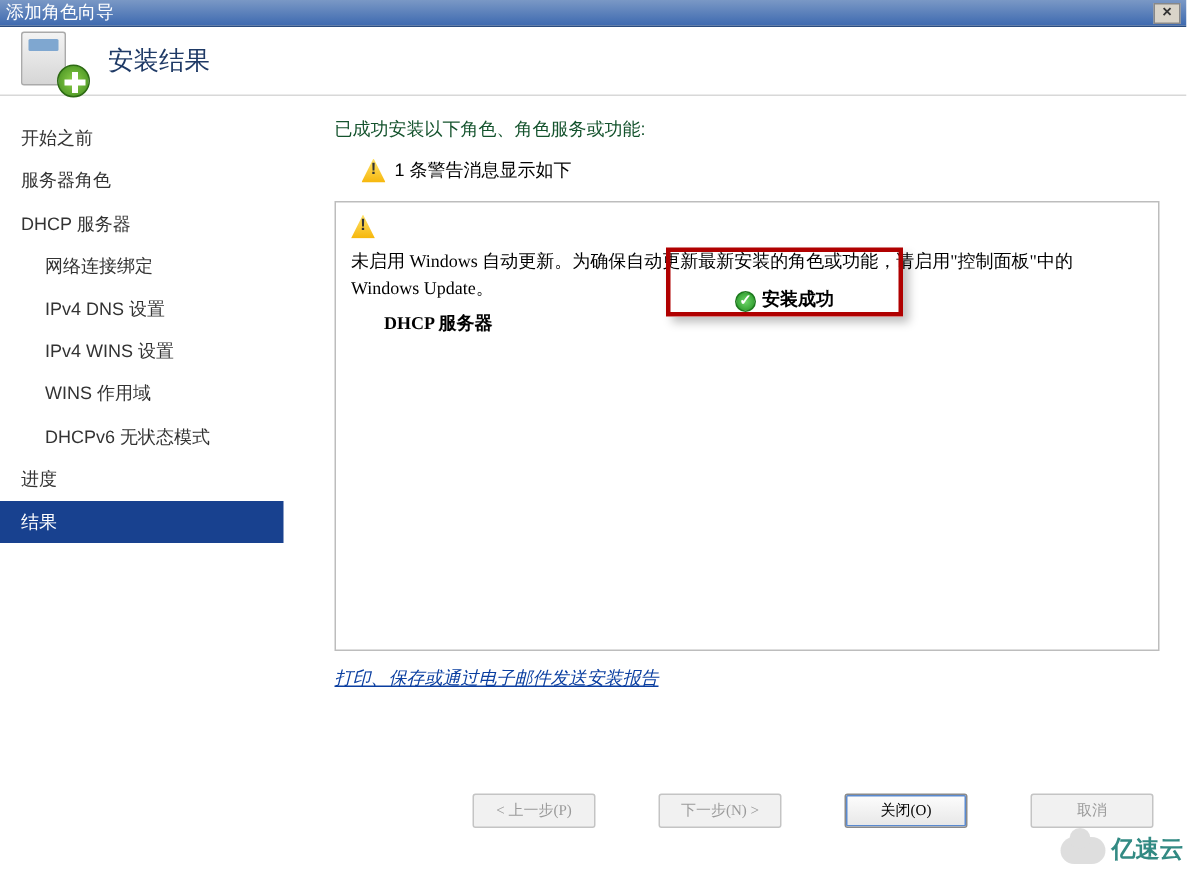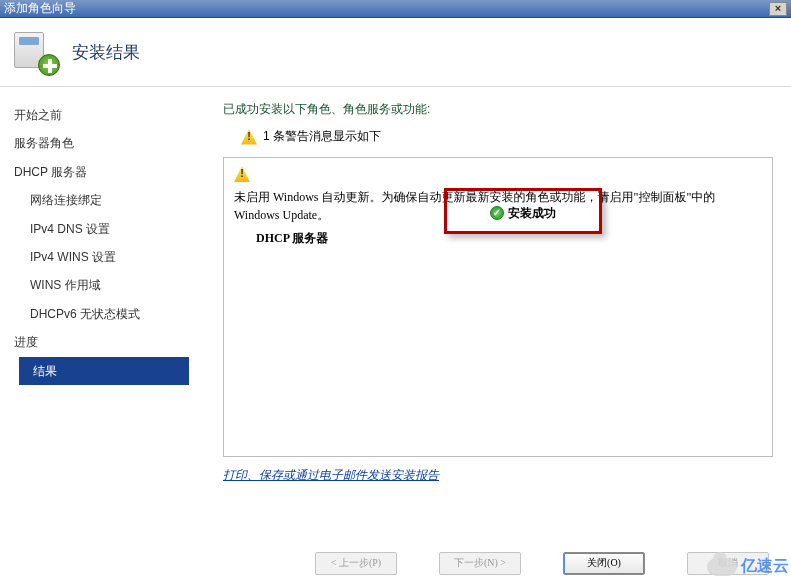--- a/index.html
+++ b/index.html
@@ -30,21 +30,21 @@
       border: 1px solid #888;
       font-family: Arial, sans-serif;
       font-weight: bold;
       font-size: 11px;
       line-height: 11px;
       text-align: center;
       color: #333;
       cursor: pointer;
     }
     .header {
-      height: 69px;
+      height: 46px;
       background: #fff;
       border-bottom: 1px solid #d8d8d8;
       display: flex;
       align-items: center;
       padding-left: 14px;
     }
     .header-icon {
       width: 44px;
       height: 44px;
       margin-right: 14px;
@@ -89,21 +89,20 @@
     .sidebar-item {
       padding: 4px 0 4px 14px;
       color: #333;
       cursor: pointer;
       line-height: 1.7;
     }
     .sidebar-item.sub { padding-left: 30px; }
     .sidebar-item.selected {
       background: #18418f;
       color: #fff;
-      margin-left: 19px;
     }
     .content {
       flex: 1;
       padding: 14px 18px 6px 34px;
       position: relative;
     }
     .intro-line { color:#14532d; margin-bottom:10px; }
     .warn-summary {
       display:flex; align-items:center; gap:6px;
       margin: 0 0 12px 18px;
@@ -126,21 +125,21 @@
     }
     .msg-row { display:flex; gap:6px; align-items:flex-start; margin-bottom:6px;flex-direction:column; }
     .msg-text { font-family: SimSun, serif; font-size:12px; line-height:1.5; }
     .role-row { display:flex; align-items:center; margin-top:2px; }
     .role-name { font-family: SimSun, serif; font-weight:bold; font-size:12px; padding-left:22px; }
     .status-box {
       position:absolute; left:220px; top:30px;
       width:158px; height:46px;
       border:3px solid #b00000;
       box-shadow: 4px 4px 6px rgba(0,0,0,0.25);
-      display:flex; align-items:center; justify-content:center;
+      display:flex; align-items:flex-end; justify-content:center;
       padding-top:4px;
       background:transparent;
     }
     .ok-ico {
       width:14px; height:14px; border-radius:50%;
       background:radial-gradient(#6fd66a,#1e8e1e);
       border:1px solid #1e7a1e;
       display:inline-flex; align-items:center; justify-content:center;
       margin-right:4px; flex:none;
     }
@@ -177,21 +176,21 @@
     .btn:disabled {
       color:#9a9a9a;
       cursor:default;
       background:#f1f1f1;
       border-color:#c4c4c4;
     }
     .btn.strong { box-shadow: inset 0 0 0 1px #5a8ad0; }
     .watermark {
       position:absolute; right:2px; bottom:2px;
       display:flex; align-items:center; gap:4px;
-      color:#3b82f6; font-size:16px; font-weight:bold;
+      color:#0f766e; font-size:16px; font-weight:bold;
       opacity:.85; pointer-events:none;
     }
     .watermark .cloud {
       width:30px; height:18px;
       background:#d9d9d9;
       border-radius:10px;
       position:relative;
     }
     .watermark .cloud::before {
       content:""; position:absolute; left:6px; top:-6px;

